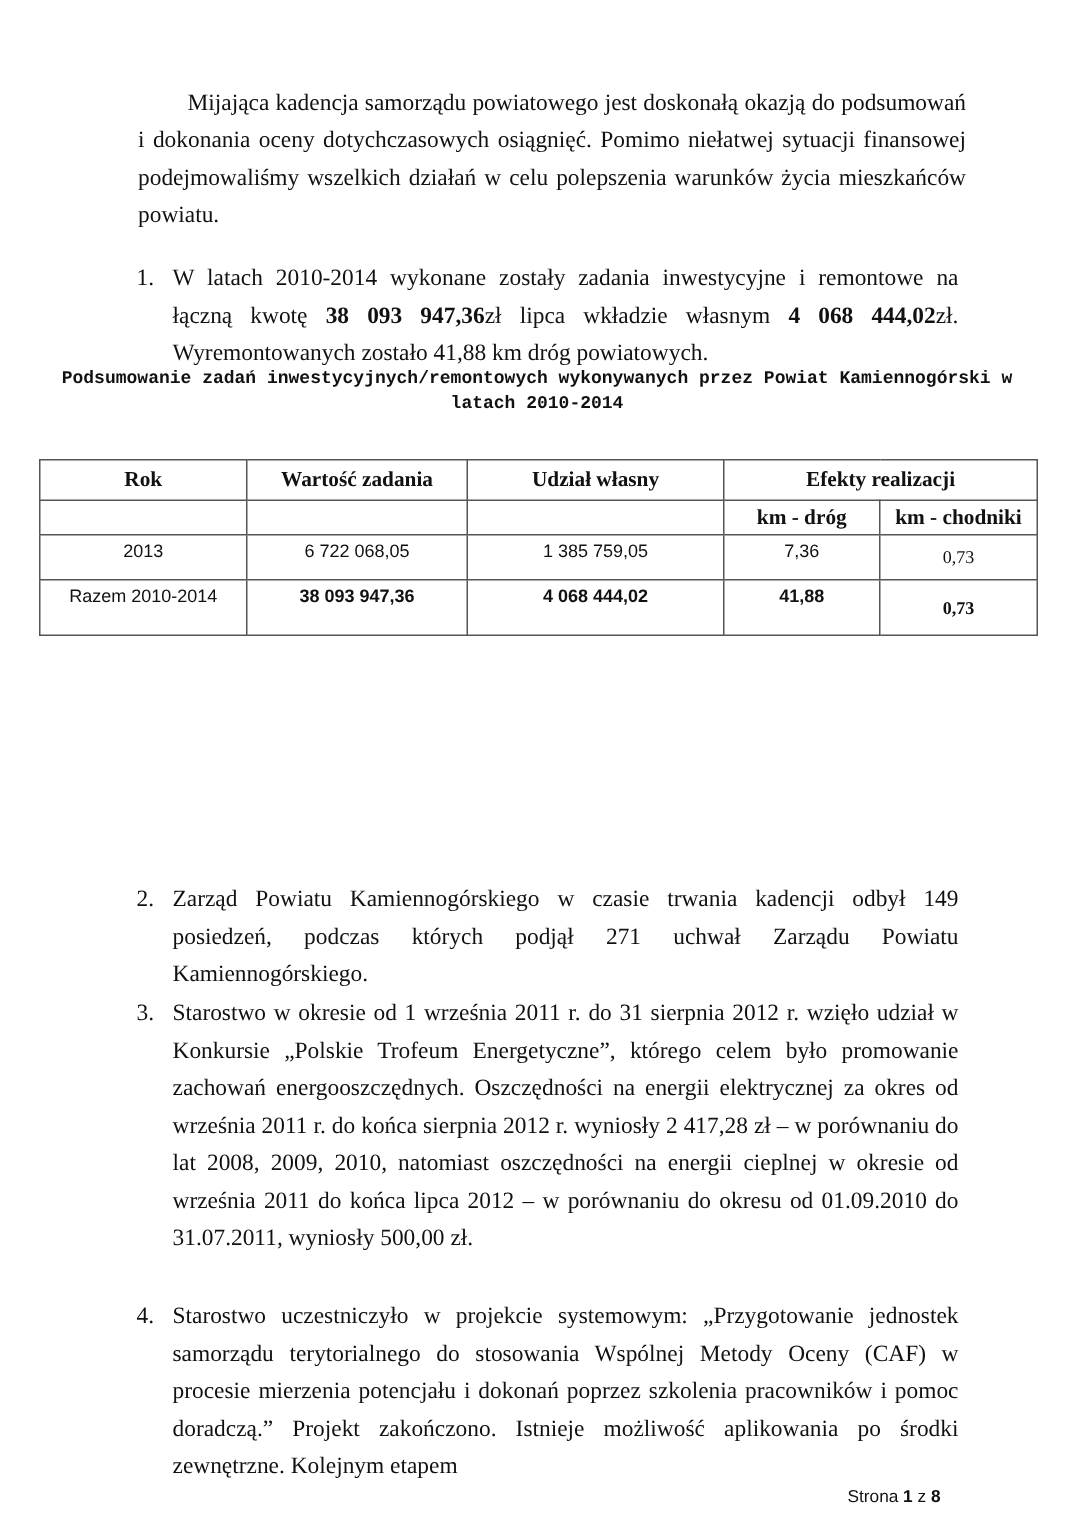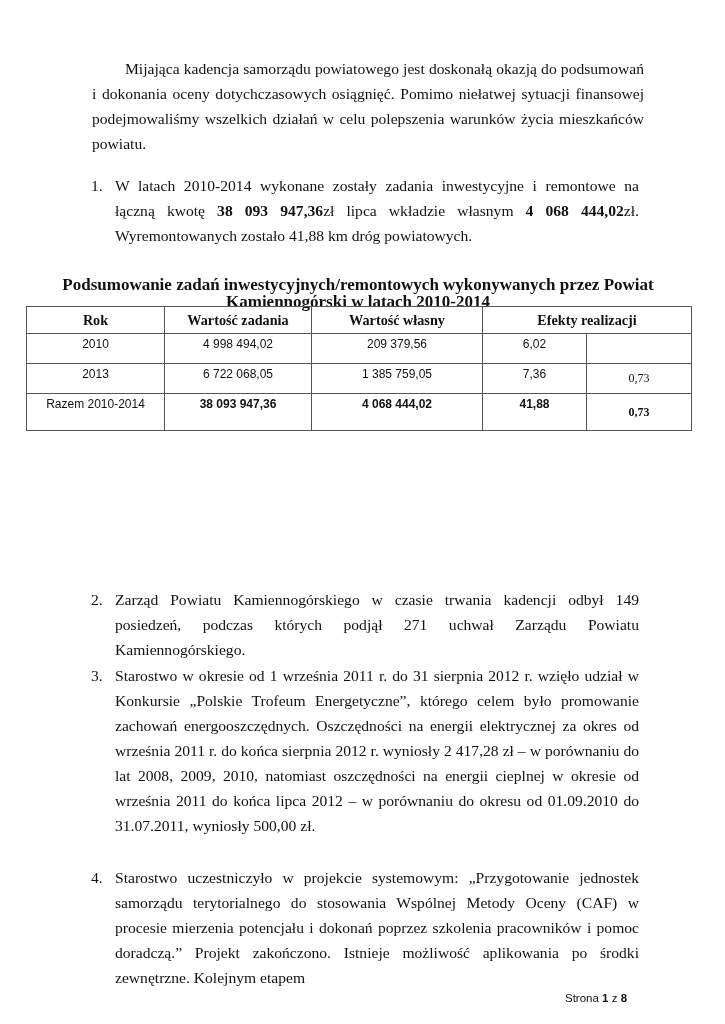--- a/index.html
+++ b/index.html
@@ -10,23 +10,23 @@
     text-align: justify; margin: 0;
   }
   .para.indent { text-indent: 33px; }
   .item {
     position: absolute; left: 91px; width: 548px;
     font-family: "Liberation Serif", serif; font-size: 15.6px; line-height: 25px;
   }
   .item .num { position: absolute; left: 0; top: 0; }
   .item .body { margin-left: 24px; text-align: justify; }
   .table-title {
-    position: absolute; left: 26px; width: 664px; top: 276px;
-    text-align: center; font-family: Liberation Serif, serif; font-weight: bold;
-    font-size: 17px; line-height: 17px;
+    position: absolute; left: 26px; width: 664px; top: 244px;
+    text-align: center; font-family: Liberation Mono, monospace; font-weight: bold;
+    font-size: 12px; line-height: 17px;
   }
   table.sum {
     position: absolute; left: 26px; top: 306px; width: 665px;
     border-collapse: collapse; table-layout: fixed;
   }
   table.sum td, table.sum th {
     border: 1px solid #555; padding: 0; text-align: center;
   }
   table.sum th {
     font-family: "Liberation Serif", serif; font-weight: bold; font-size: 14.2px;
@@ -65,32 +65,32 @@
     <col style="width:138px">
       <col style="width:147px">
       <col style="width:171px">
       <col style="width:104px">
       <col style="width:105px">
   </colgroup>
   <tbody>
       <tr>
     <th>Rok</th>
     <th>Wartość zadania</th>
-    <th>Wartość własny</th>
+    <th>Udział własny</th>
     <th colspan="2">Efekty realizacji</th>
+  </tr>
+  <tr class="sub">
+    <td></td>
+    <td></td>
+    <td></td>
+    <th>km - dróg</th>
+    <th>km - chodniki</th>
   </tr>
   </tbody>
     <tbody id="rows">
-      <tr>
-        <td class="v">2010</td>
-        <td class="v">4 998 494,02</td>
-        <td class="v">209 379,56</td>
-        <td class="v">6,02</td>
-        <td class="v serifv"></td>
-      </tr>
       <tr>
         <td class="v">2013</td>
         <td class="v">6 722 068,05</td>
         <td class="v">1 385 759,05</td>
         <td class="v">7,36</td>
         <td class="v serifv">0,73</td>
       </tr>
     </tbody>
   <tbody>
       <tr class="total">

